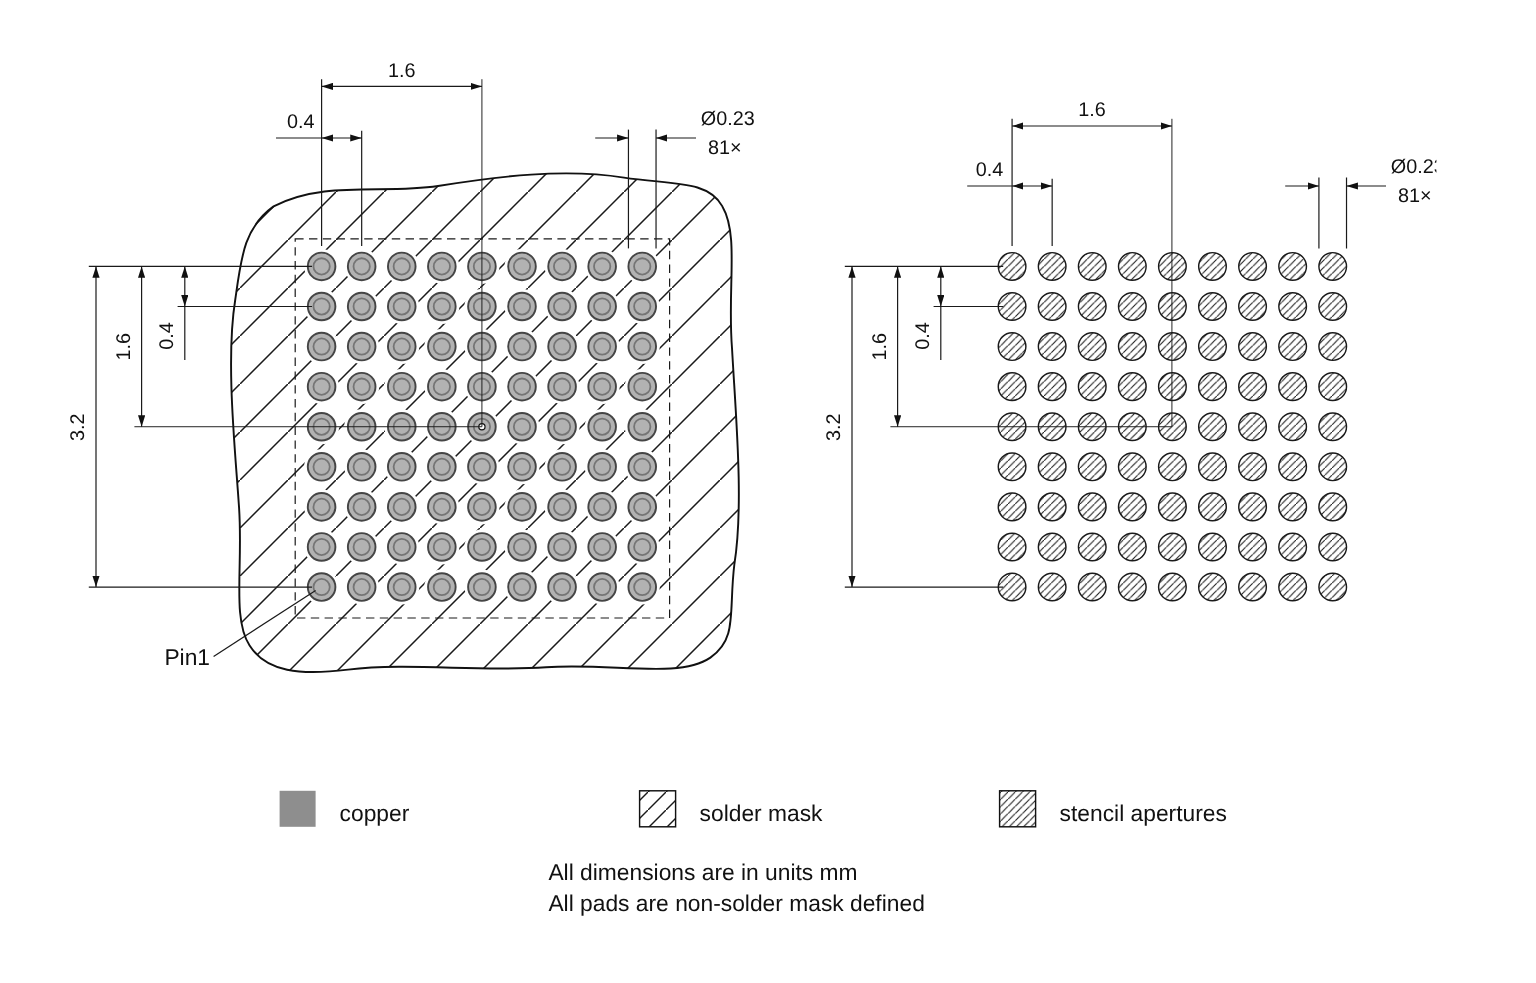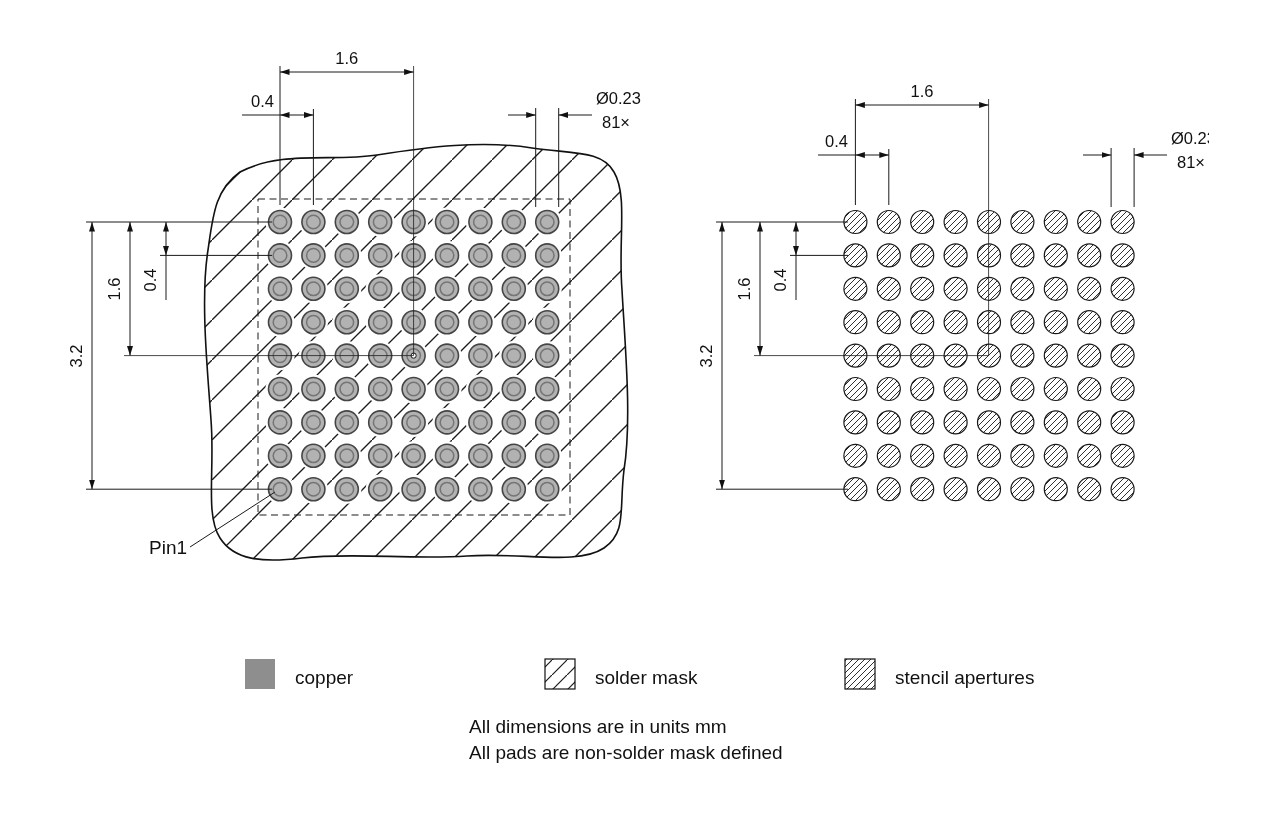--- a/index.html
+++ b/index.html
@@ -1,16 +1,16 @@
 <!DOCTYPE html>
 <html><head>
 <meta charset="utf-8">
 <style>
   html,body{margin:0;padding:0;background:#ffffff;}
-  .page{width:1197px;height:819px;position:relative;background:#fff;overflow:hidden;margin-left:12px;}
+  .page{width:1197px;height:819px;position:relative;background:#fff;overflow:hidden;}
   svg{display:block;}
   text{font-family:"Liberation Sans","DejaVu Sans",sans-serif;fill:#111;}
   .dim{font-size:16.5px;}
   .lbl{font-size:19px;}
   .thin{stroke:#1a1a1a;stroke-width:1;fill:none;}
   .cl{stroke:#1a1a1a;stroke-width:0.8;fill:none;}
   .dash{stroke:#1a1a1a;stroke-width:1;fill:none;stroke-dasharray:7 4.5;}
 </style>
 </head>
 <body>

